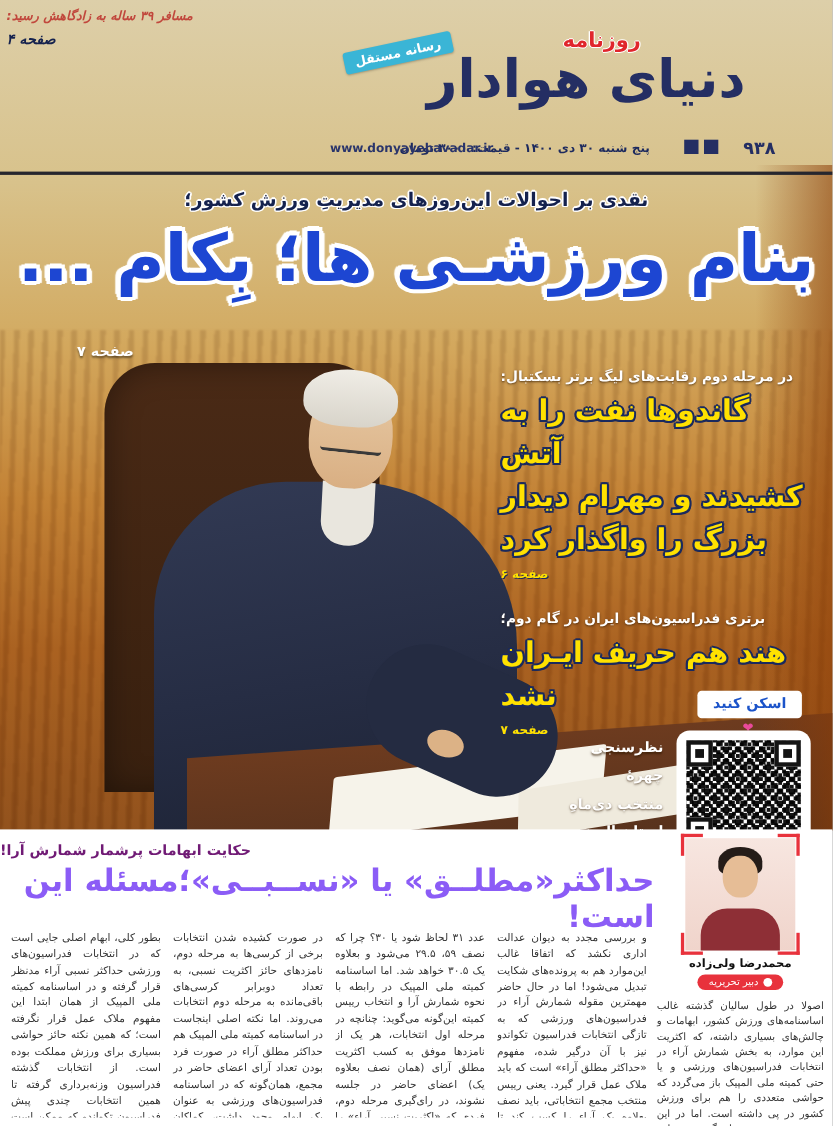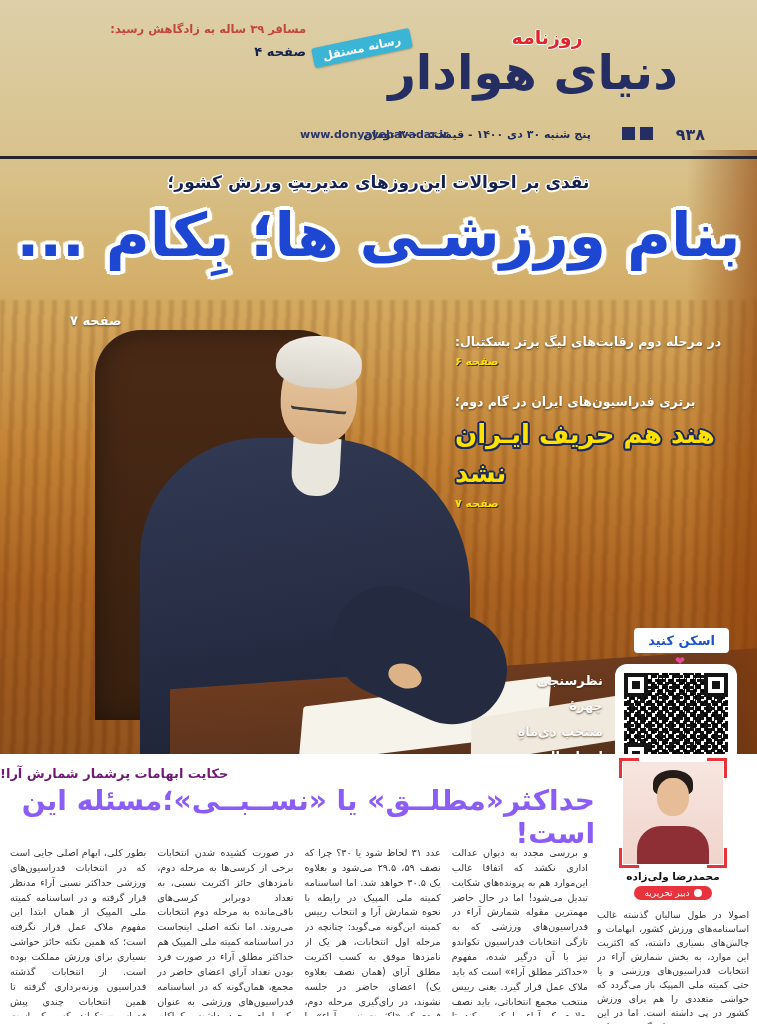--- a/index.html
+++ b/index.html
@@ -41,21 +41,21 @@
                  padding:3px 10px; border-radius:3px; transform:rotate(-12deg); box-shadow:0 1px 2px rgba(0,0,0,.25); z-index:6; }
   .mast-row { position:absolute; top:124px; left:0; width:757px; height:22px; font-size:11px; color:#1d2a5e; font-weight:bold; }
   .issue-no { position:absolute; right:52px; top:1px; font-size:16px; font-weight:900; color:#242e63; }
   .sq { position:absolute; top:3px; width:13px; height:13px; background:#242e63; }
   .sq1 { right:104px; } .sq2 { right:122px; }
   .date-price { position:absolute; right:150px; top:4px; width:260px; text-align:center; }
   .site-url { position:absolute; left:300px; top:4px; direction:ltr; font-weight:bold; color:#2a356b; }
   .rule { position:absolute; top:156px; left:0; width:757px; border-top:3px solid #26262e; z-index:5; }
 
   
-  .tl-story { position:absolute; top:22px; left:6px; width:300px; z-index:6; text-align:right; }
+  .tl-story { position:absolute; top:7px; left:6px; width:300px; z-index:6; text-align:left;font-style:italic; }
   .tl-kicker { color:#c1473c; font-size:11.5px; font-weight:bold; margin-bottom:8px; }
   .tl-headline { color:#2a4fae; font-size:22px; font-weight:900; line-height:1.55;
         text-shadow:2px 0 0 #ffe23e,-2px 0 0 #ffe23e,0 2px 0 #ffe23e,0 -2px 0 #ffe23e,1.5px 1.5px 0 #ffe23e,-1.5px -1.5px 0 #ffe23e,1.5px -1.5px 0 #ffe23e,-1.5px 1.5px 0 #ffe23e; }
   .tl-page { margin-top:8px; color:#15224e; font-size:13px; font-weight:900; }
 
   
   .lead { position:absolute; top:172px; left:0; width:757px; z-index:6; text-align:center; }
   .lead-kicker { color:#15224e; font-size:17px; font-weight:900;
         text-shadow:1.5px 0 0 #fff,-1.5px 0 0 #fff,0 1.5px 0 #fff,0 -1.5px 0 #fff,1px 1px 0 #fff,-1px -1px 0 #fff,1px -1px 0 #fff,-1px 1px 0 #fff; }
   .lead-headline { margin-top:8px; color:#1d46d2; font-size:60px; font-weight:900; letter-spacing:-1px;
@@ -151,20 +151,23 @@
 
   <div class="lead">
     <div class="lead-kicker">نقدی بر احوالات این‌روزهای مدیریتِ ورزش کشور؛</div>
     <div class="lead-headline">بنام ورزشـی ها؛ بِکام ...</div>
   </div>
   <div class="lead-page">صفحه ۷</div>
 
   <div class="side-stories">
     <div>
       <div class="ss-kicker">در مرحله دوم رقابت‌های لیگ برتر بسکتبال:</div>
+      <div class="ss-headline preline">گاندوها نفت را به آتش
+کشیدند و مهرام دیدار
+بزرگ را واگذار کرد</div>
       <div class="ss-page">صفحه ۶</div>
     </div>
     <div class="ss-gap"></div>
     <div>
       <div class="ss-kicker">برتری فدراسیون‌های ایران در گام دوم؛</div>
       <div class="ss-headline preline">هند هم حریف ایـران نشد</div>
       <div class="ss-page">صفحه ۷</div>
     </div>
   </div>
 

